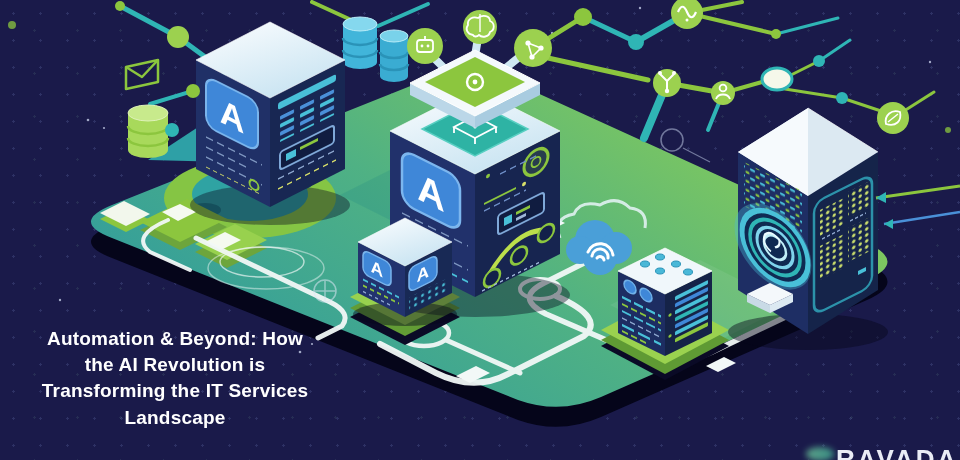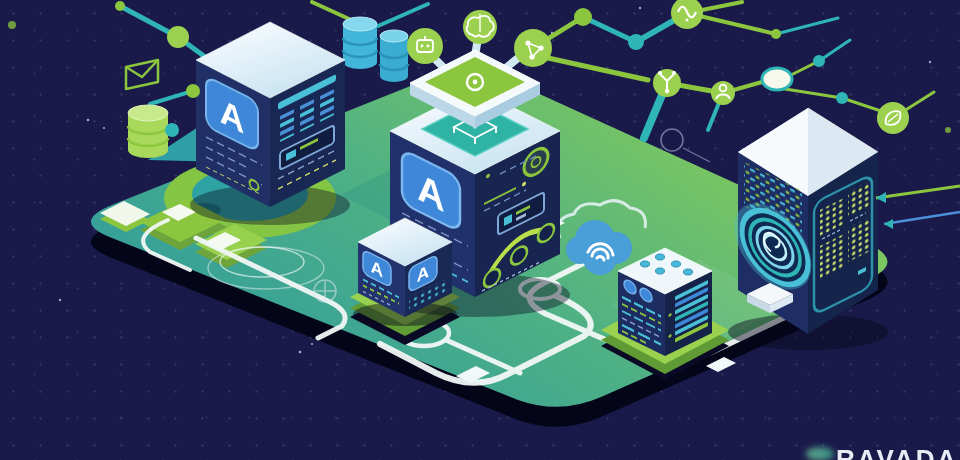--- a/index.html
+++ b/index.html
@@ -419,15 +419,19 @@
     </g>
 
     <g>
       <path d="M876,198 L960,186" stroke="#8CC63E" stroke-width="3" fill="none"></path>
       <path d="M876,198 l10,-6 l0,11 z" fill="#2FB5B5"></path>
       <path d="M884,224 L960,212" stroke="#4A90D8" stroke-width="2.5" fill="none"></path>
       <path d="M884,224 l9,-5 l0,10 z" fill="#2FB5B5"></path>
     </g>
   </svg>
 
+  <div class="title">Automation &amp; Beyond: How
+the AI Revolution is
+Transforming the IT Services
+Landscape</div>
   <span class="brand-mark"></span>
   <div class="brand">RAVADA</div>
 </div>
 
 </body></html>

